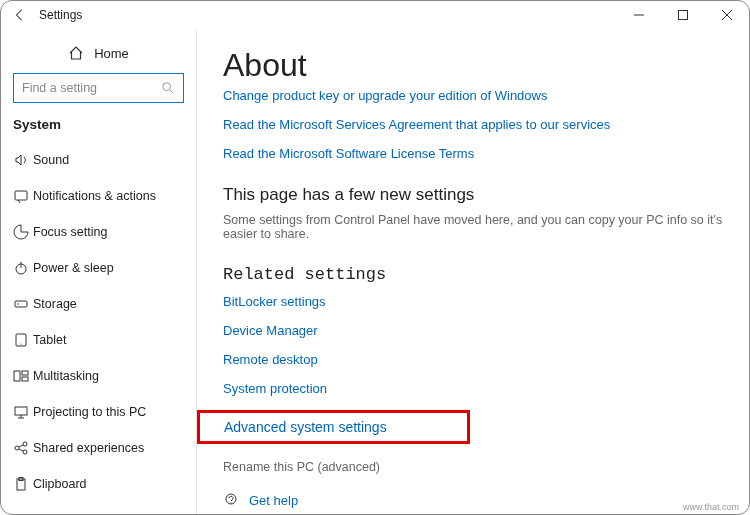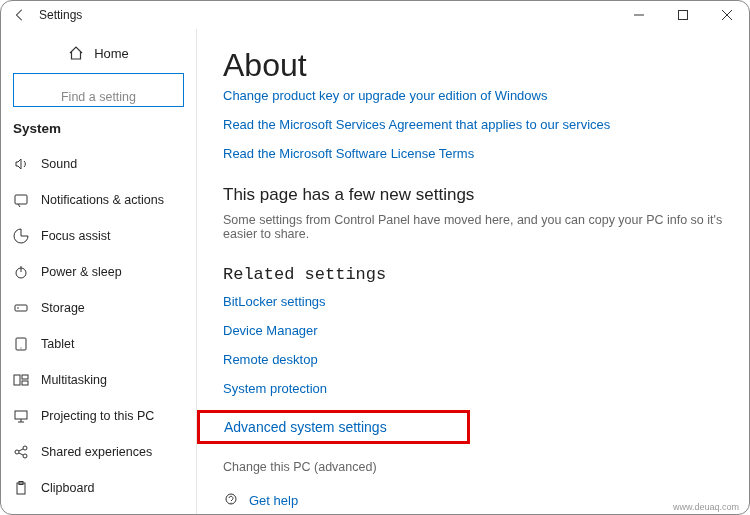--- a/index.html
+++ b/index.html
@@ -5,24 +5,24 @@
     * { box-sizing: border-box; margin: 0; padding: 0; }
     body { font-family: "Segoe UI", Tahoma, Arial, sans-serif; background: #fff; color: #222; width: 750px; height: 515px; overflow: hidden; }
     .window { display: flex; flex-direction: column; height: 100%; border: 1px solid #888; border-radius: 12px; }
     .titlebar { display: flex; align-items: center; justify-content: space-between; height: 28px; padding: 0 0 0 12px; font-size: 12px; }
     .title-left { display: flex; align-items: center; gap: 12px; }
     .win-controls { display: flex; }
     .win-btn { width: 44px; height: 28px; display: flex; align-items: center; justify-content: center; font-size: 13px; color: #333; }
     .content { display: flex; flex: 1; overflow: hidden; }
     .sidebar { width: 196px; border-right: 1px solid #e5e5e5; padding: 12px 0 0 0; display: flex; flex-direction: column; }
     .home-row { display: flex; align-items: center; gap: 10px; padding: 4px 12px 12px 12px; font-size: 13px; justify-content: center; }
-    .search { margin: 0 12px 14px 12px; border: 1px solid #0078d4; height: 30px; display: flex; align-items: center; padding: 16px 8px; color: #888; font-size: 12.5px; justify-content: space-between; flex-direction: column; }
+    .search { margin: 0 12px 14px 12px; border: 1px solid #0078d4; height: 30px; display: flex; align-items: center; padding: 8px 8px; color: #888; font-size: 12.5px; justify-content: space-between; }
     .cat { font-weight: 600; font-size: 13.5px; padding: 0 12px 10px 12px; }
     .nav { display: flex; flex-direction: column; overflow-y: auto; }
-    .nav-item { display: flex; align-items: center; gap: 12px; padding: 10px 12px; font-size: 12.5px; cursor: default; }
+    .nav-item { display: flex; align-items: center; gap: 4px; padding: 10px 12px; font-size: 12.5px; cursor: default; }
     .nav-icon { width: 16px; height: 16px; display: flex; align-items: center; justify-content: center; color: #333; }
     .main { flex: 1; padding: 18px 18px 18px 26px; overflow-y: auto; position: relative; }
     .h1 { font-size: 32px; font-weight: 400; margin-bottom: 4px; }
     .link { color: #0066bb; font-size: 13px; margin-bottom: 14px; cursor: pointer; display: block; }
     .h2 { font-size: 17px; font-weight: 400; margin-top: 24px; margin-bottom: 8px; }
     .desc { color: #666; font-size: 12.5px; margin-bottom: 22px; }
     .rel-links .link { margin-bottom: 14px; }
     .hl { border: 3px solid #e00000; padding: 6px 10px; display: inline-block; margin-bottom: 10px; }
     .hl .link { margin: 0; font-size: 14px; }
     .muted { color: #666; font-size: 12.5px; margin-top: 6px; margin-bottom: 18px; }
@@ -92,21 +92,21 @@
               </svg>
             </span>
             <span>Notifications &amp; actions</span>
           </div>
         <div class="nav-item">
             <span class="nav-icon">
               <svg width="16" height="16" viewBox="0 0 16 16">
                 <path fill="none" stroke="#333" d="M8 1 A7 7 0 1 0 15 8 L8 8 Z"></path>
               </svg>
             </span>
-            <span>Focus assist</span>
+            <span>Focus setting</span>
           </div>
         <div class="nav-item">
             <span class="nav-icon">
               <svg width="16" height="16" viewBox="0 0 16 16">
                 <circle cx="8" cy="9" r="5" fill="none" stroke="#333"></circle>
                 <line x1="8" y1="2" x2="8" y2="8" stroke="#333"></line>
               </svg>
             </span>
             <span>Power &amp; sleep</span>
           </div>
@@ -181,26 +181,26 @@
         <span class="link">BitLocker settings</span>
         <span class="link">Device Manager</span>
         <span class="link">Remote desktop</span>
         <span class="link">System protection</span>
       </div>
       <div style="margin-left:-26px;">
         <div class="hl" style="margin-left:0; padding-left:24px; padding-right:80px;">
           <span class="link">Advanced system settings</span>
         </div>
       </div>
-      <div class="muted">Change this PC (advanced)</div>
+      <div class="muted">Rename this PC (advanced)</div>
       <div class="help-row">
         <svg width="16" height="16" viewBox="0 0 16 16">
             <circle cx="8" cy="7" r="5" fill="none" stroke="#333"></circle>
             <path d="M6 6 a2 2 0 1 1 3 2 L8 9" fill="none" stroke="#333"></path>
             <circle cx="8" cy="11" r="0.6" fill="#333"></circle>
           </svg>
         <span>Get help</span>
       </div>
 
-      <div class="footer-url">www.deuaq.com</div>
+      <div class="footer-url">www.that.com</div>
     </div>
   </div>
 </div>
 
 </body></html>

